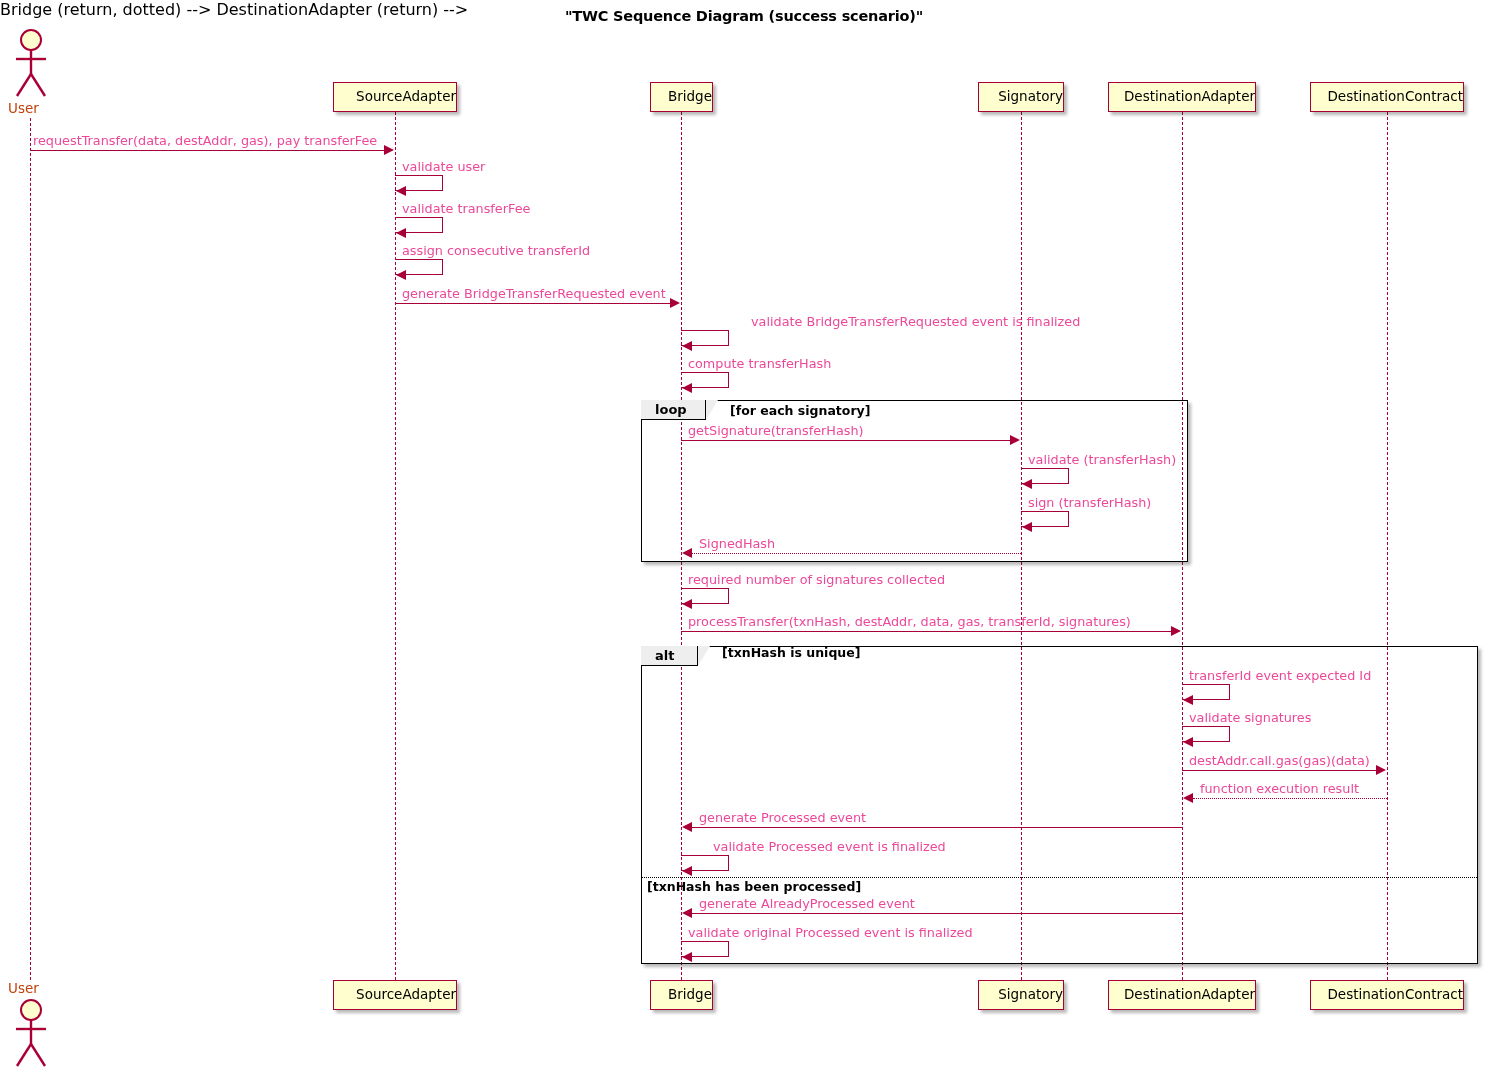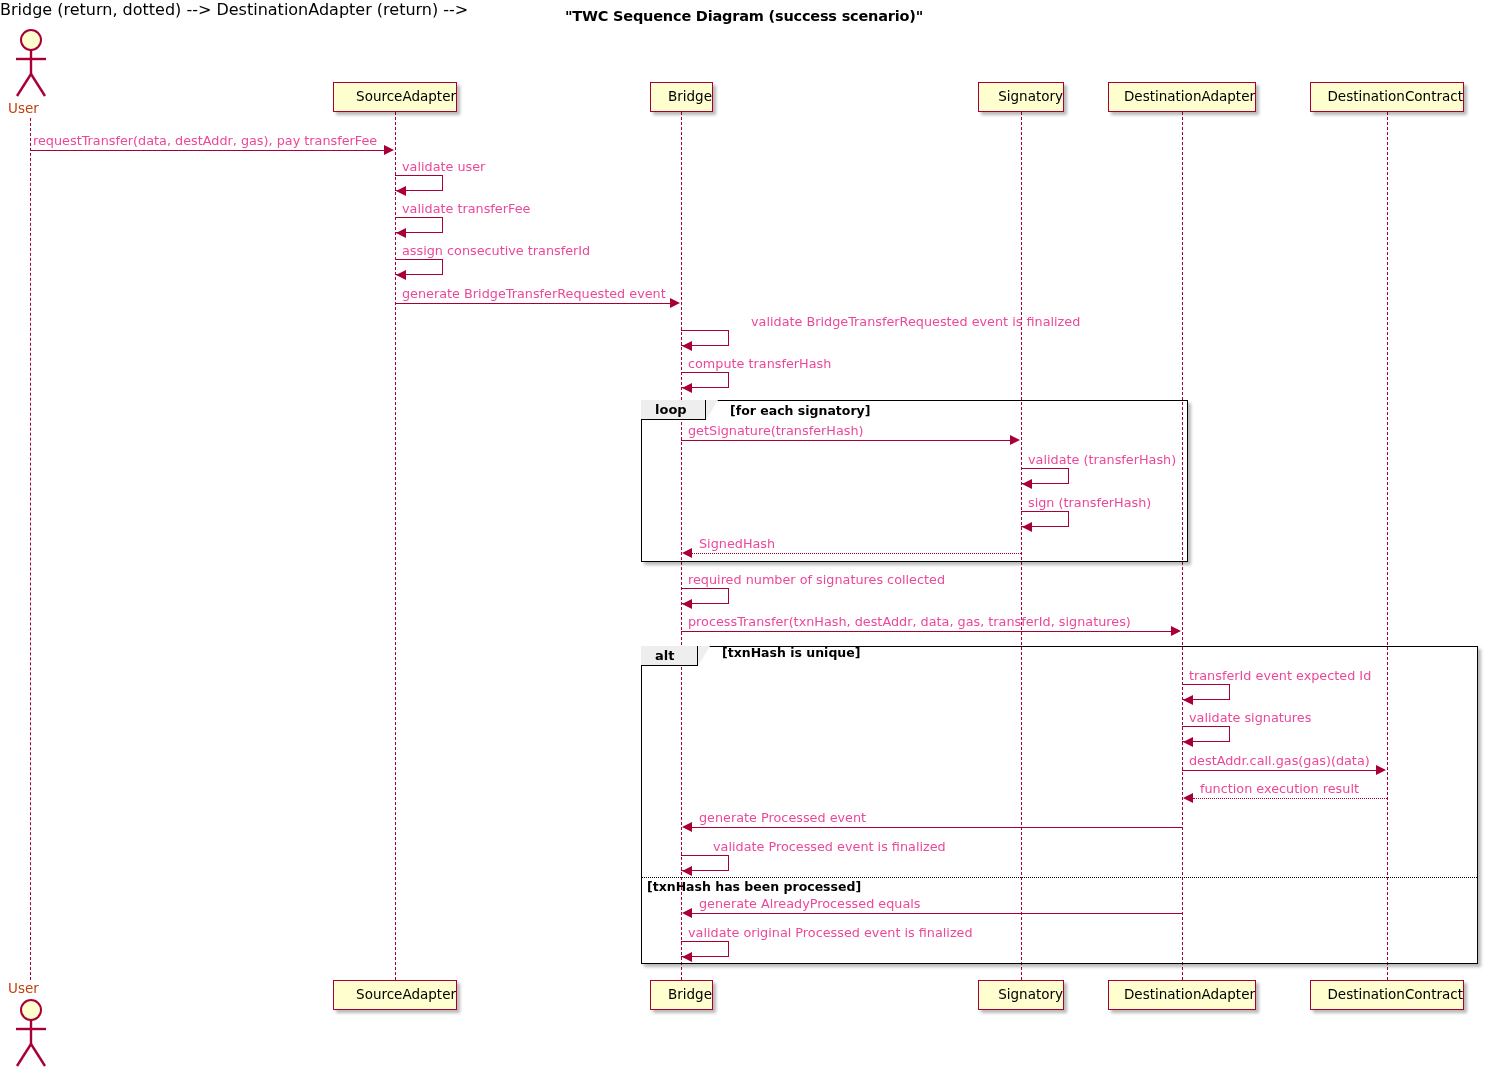--- a/index.html
+++ b/index.html
@@ -286,21 +286,21 @@
   <div class="msg-label" style="left:699px; top:812px;">generate Processed event</div>
   <div class="msg-line" style="left:692px; top:827px; width:490px;"></div>
   <div class="arrow-head arrow-left" style="left:682px; top:822px;"></div>
 
   
   <div class="msg-label" style="left:688px; top:841px;margin-left:25px;">validate Processed event is finalized</div>
   <div class="self-msg" style="left:681px; top:855px;"></div>
   <div class="arrow-head arrow-left" style="left:682px; top:866px;"></div>
 
   
-  <div class="msg-label" style="left:699px; top:898px;">generate AlreadyProcessed equals</div>
+  <div class="msg-label" style="left:699px; top:898px;">generate AlreadyProcessed event</div>
   <div class="msg-line" style="left:692px; top:913px; width:490px;"></div>
   <div class="arrow-head arrow-left" style="left:682px; top:908px;"></div>
 
   
   <div class="msg-label" style="left:688px; top:927px;">validate original Processed event is finalized</div>
   <div class="self-msg" style="left:681px; top:941px;"></div>
   <div class="arrow-head arrow-left" style="left:682px; top:952px;"></div>
 
   
   <div class="actor-label" style="left:8px; top:980px;">User</div>

